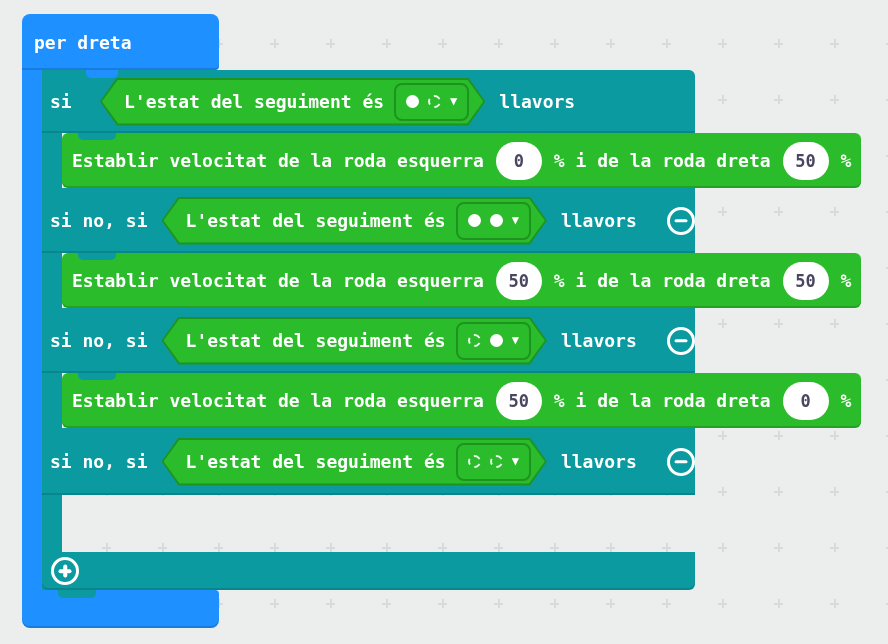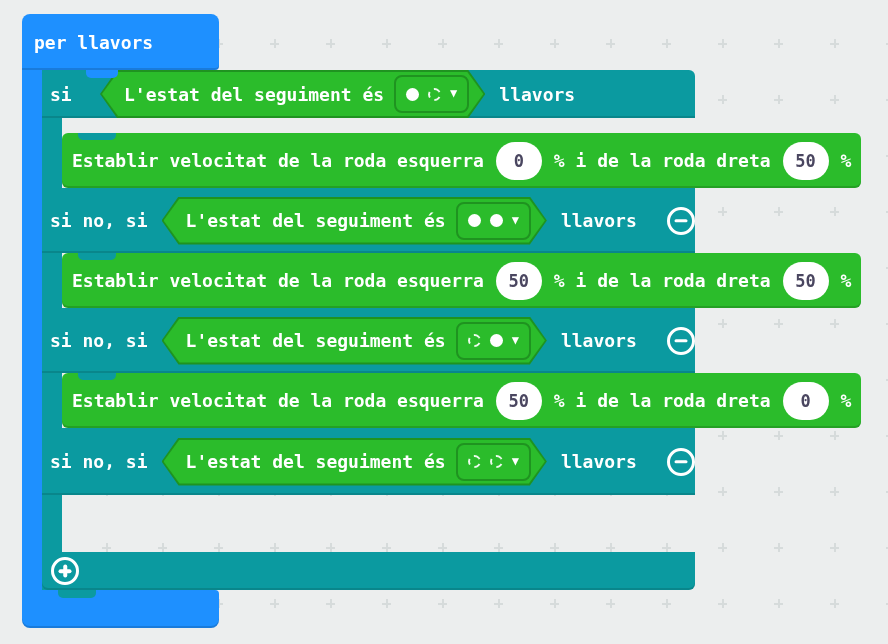--- a/index.html
+++ b/index.html
@@ -25,21 +25,21 @@
   .blue-foot{position:absolute; left:22px; top:590px; width:197px; height:38px; background:var(--blue);
     border-radius:0 4px 8px 8px; z-index:1; box-shadow:inset 0 -2px 0 rgba(0,0,0,.14);}
   .blue-toptab{position:absolute; left:86px; top:70px; width:32px; height:8px; background:var(--blue);
     border-radius:0 0 5px 5px; z-index:3;}
 
   
   .if-block{position:absolute; left:42px; top:70px; width:653px; height:520px; z-index:2;}
   .teal-spine{position:absolute; left:0; top:0; width:20px; height:520px; background:var(--teal);}
   .band{position:absolute; left:0; width:653px; background:var(--teal); display:flex; align-items:center;
     padding:0 8px; gap:14px; box-shadow:inset 0 -2px 0 rgba(0,0,0,.13);}
-  .band1{top:0; height:48px; border-radius:6px 6px 0 0;}
+  .band1{top:0; height:63px; border-radius:6px 6px 0 0;}
   .band2{top:118px; height:65px;}
   .band3{top:238px; height:65px;}
   .band4{top:358px; height:67px;}
   .bottombar{position:absolute; left:0; top:482px; width:653px; height:38px; background:var(--teal);
     border-radius:0 0 6px 6px; display:flex; align-items:center; padding-left:9px;
     box-shadow:inset 0 -2px 0 rgba(0,0,0,.13);}
   .teal-tab{position:absolute; left:16px; top:520px; width:38px; height:8px; background:var(--teal);
     border-radius:0 0 5px 5px;}
   .kw-if{min-width:36px;}
 
@@ -252,21 +252,21 @@
       <div class="gplus" style="left: 886px; top: 263px;"></div>
       <div class="gplus" style="left: 886px; top: 319px;"></div>
       <div class="gplus" style="left: 886px; top: 375px;"></div>
       <div class="gplus" style="left: 886px; top: 431px;"></div>
       <div class="gplus" style="left: 886px; top: 487px;"></div>
       <div class="gplus" style="left: 886px; top: 543px;"></div>
       <div class="gplus" style="left: 886px; top: 599px;"></div>
     </div>
 
   <div class="blue-header">
-    <span class="txt">per llavors</span>
+    <span class="txt">per dreta</span>
   </div>
   <div class="blue-spine"></div>
   <div class="blue-foot"></div>
 
   <div class="if-block">
     <div class="teal-spine"></div>
 
     <div class="band band1">
       <span class="txt kw-if">si</span>
       <div class="hex">

